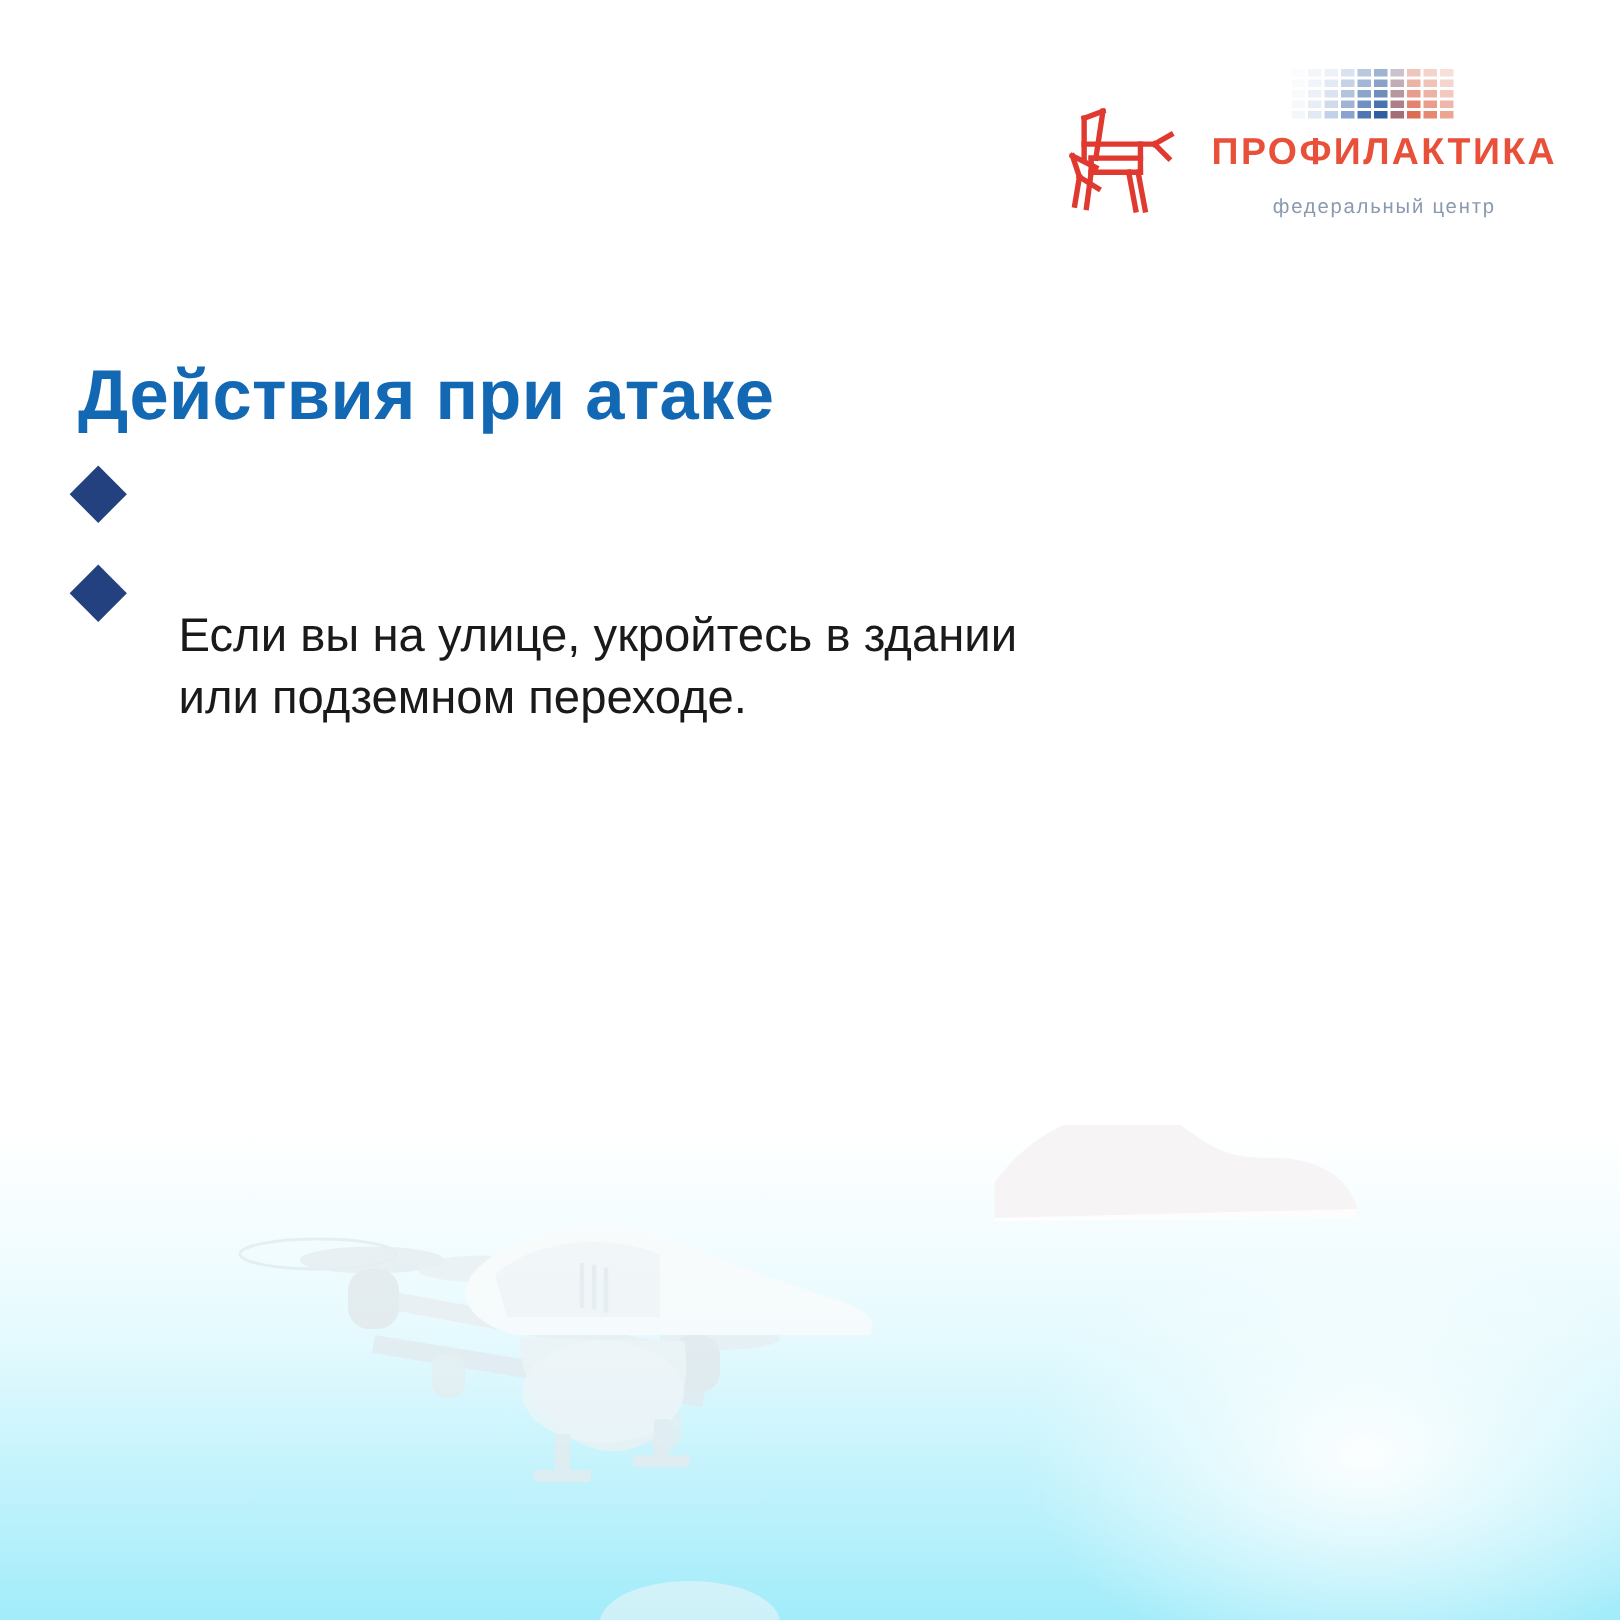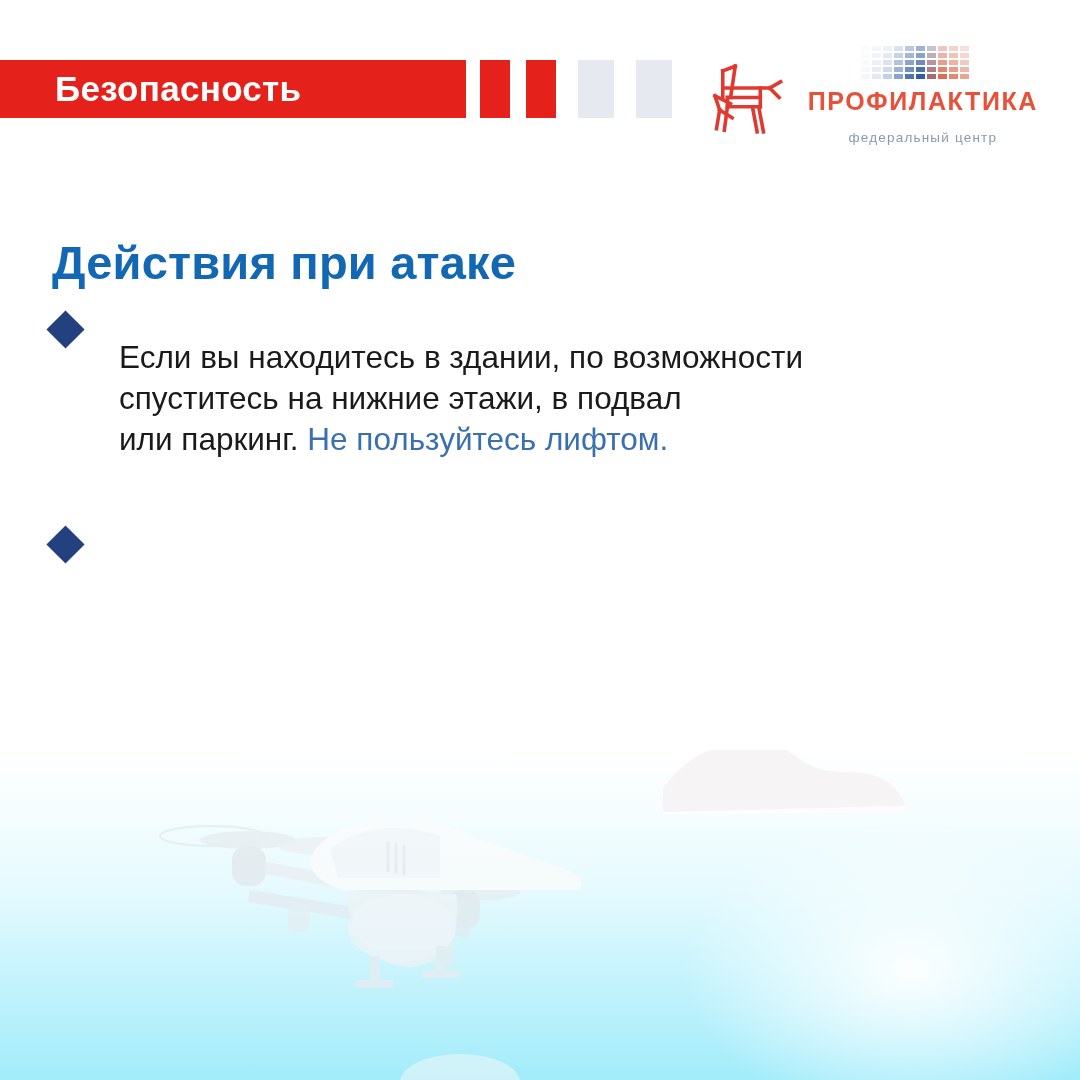--- a/index.html
+++ b/index.html
@@ -90,21 +90,21 @@
   .seg-red-sm { width: 30px; background: #E4221B; }
   .seg-gray-sm { width: 36px; background: #E6E9EF; }
 
   
   .logo-block {
     position: absolute;
     right: 42px;
     top: 46px;
     z-index: 6;
     display: flex;
-    align-items: center;
+    align-items: flex-end;
     gap: 18px;
   }
   .logo-horse {
     width: 86px;
     height: 76px;
     margin-top: 6px;
   }
   .logo-right {
     display: flex;
     flex-direction: column;
@@ -233,33 +233,20 @@
       <path d="M346 142 C 350 196, 388 224, 420 216 C 450 208, 462 176, 456 144 Z" fill="#EDF2F4"></path>
       <ellipse cx="402" cy="178" rx="54" ry="34" fill="#F1F5F7" opacity="0.85"></ellipse>
 
       <rect x="370" y="206" width="10" height="28" fill="#E6ECEF"></rect>
       <rect x="356" y="230" width="38" height="8" rx="3" fill="#E6ECEF"></rect>
       <rect x="436" y="196" width="10" height="28" fill="#E6ECEF"></rect>
       <rect x="422" y="220" width="38" height="8" rx="3" fill="#E6ECEF"></rect>
     </g>
   </svg>
 
-  <div class="header-bar">
-    <div class="bar-main">
-      <span class="bar-title">Безопасность</span>
-    </div>
-    <div class="bar-seg seg-gap-14"></div>
-    <div class="bar-seg seg-red-sm"></div>
-    <div class="bar-seg seg-gap-16"></div>
-    <div class="bar-seg seg-red-sm"></div>
-    <div class="bar-seg seg-gap-22"></div>
-    <div class="bar-seg seg-gray-sm"></div>
-    <div class="bar-seg seg-gap-22"></div>
-    <div class="bar-seg seg-gray-sm"></div>
-  </div>
 
   <div class="logo-block">
 
     <svg class="logo-horse" viewBox="0 0 110 96">
       <g fill="none" stroke="#E03A30" stroke-width="4.6" stroke-linecap="square">
 
         <path d="M24 12 L40 6"></path>
         <path d="M24 12 L24 46"></path>
         <path d="M40 6 L34 46"></path>
 
@@ -348,26 +335,25 @@
       <div class="logo-subtitle">федеральный центр</div>
     </div>
   </div>
 
   <h1 class="page-title">Действия при атаке</h1>
 
   <div class="bullet-list">
 
     <div class="bullet-item">
       <span class="bullet-marker"></span>
-      <p class="bullet-text"><span>Если вы находитесь в здании, по возможности
-спуститесь на нижние этажи, в подвал
-или паркинг. </span><span class="accent">Не пользуйтесь лифтом.</span></p>
     </div>
 
 
     <div class="bullet-item">
       <span class="bullet-marker"></span>
+      <p class="bullet-text"><span>Если вы на улице, укройтесь в здании
+или подземном переходе.</span><span class="accent"></span></p>
     </div>
 
 
   </div>
 
 </div>
 
 </body></html>

